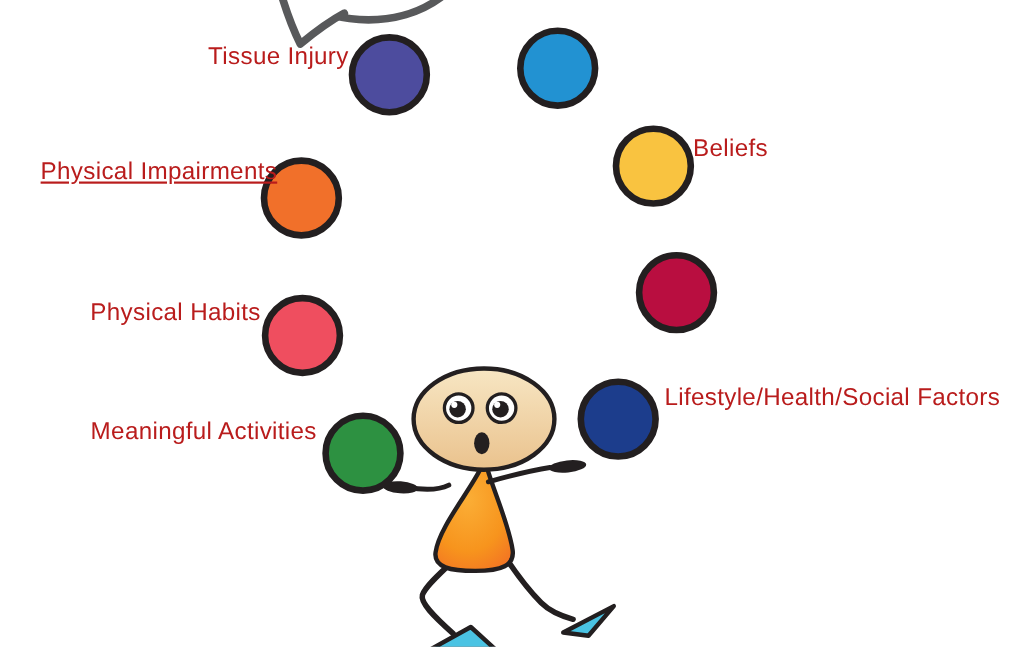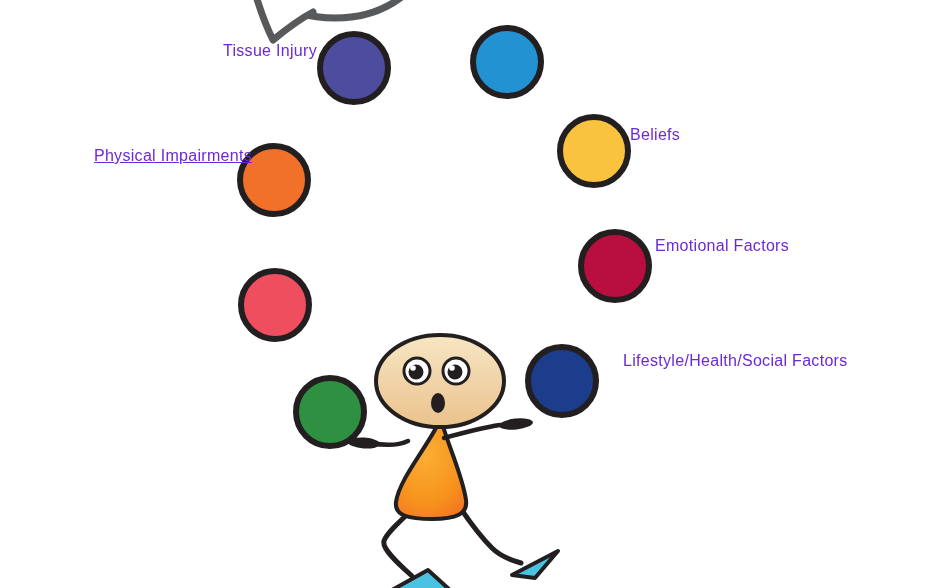--- a/index.html
+++ b/index.html
@@ -20,22 +20,22 @@
   }
   .ball {
     position: absolute;
     width: 62px; height: 62px;
     border: 6px solid #231F20;
     border-radius: 50%;
     box-sizing: content-box;
   }
   .label {
     position: absolute;
-    color: #6d28d9;
-    font-size: 16px;
+    color: #b91c1c;
+    font-size: 22px;
     letter-spacing: 0.3px;
     white-space: nowrap;
     transform: translateY(-50%);
     line-height: 1;
   }
   
   .pos-ball-tissue      { left: 317px; top: 31px; }
   .pos-ball-coping      { left: 470px; top: 25px; }
   .pos-ball-beliefs     { left: 557px; top: 114px; }
   .pos-ball-impair      { left: 237px; top: 143px; }
@@ -43,21 +43,21 @@
   .pos-ball-habits      { left: 238px; top: 268px; }
   .pos-ball-lifestyle   { left: 525px; top: 344px; }
   .pos-ball-meaningful  { left: 293px; top: 375px; }
   
   .pos-lbl-tissue     { right: 619px; top: 51px;  text-align: right; }
   .pos-lbl-coping     { left: 549px;  top: 41px; }
   .pos-lbl-beliefs    { left: 630px;  top: 135px; }
   .pos-lbl-impair     { right: 684px; top: 156px; text-align: left; text-decoration: underline; }
   .pos-lbl-emotional  { left: 655px;  top: 246px; }
   .pos-lbl-habits     { right: 699px; top: 284px; text-align: right; }
-  .pos-lbl-lifestyle  { left: 604px;  top: 361px; margin-left: 19px; }
+  .pos-lbl-lifestyle  { left: 604px;  top: 361px; }
   .pos-lbl-meaningful { right: 648px; top: 392px; text-align: right; }
 </style>
 </head>
 <body>
 
 <div id="stage">
 
   <svg id="figure-svg" viewBox="0 0 936 588" aria-hidden="true">
     <defs>
       <linearGradient id="headGrad" x1="0" y1="0" x2="0" y2="1">
@@ -114,16 +114,17 @@
   <div class="ball pos-ball-beliefs" style="background-color: rgb(249, 195, 64);"></div>
   <div class="ball pos-ball-impair" style="background-color: rgb(241, 112, 42);"></div>
   <div class="ball pos-ball-emotional" style="background-color: rgb(185, 14, 64);"></div>
   <div class="ball pos-ball-habits" style="background-color: rgb(239, 78, 95);"></div>
   <div class="ball pos-ball-lifestyle" style="background-color: rgb(28, 61, 140);"></div>
   <div class="ball pos-ball-meaningful" style="background-color: rgb(45, 145, 65);"></div>
 
   <div class="label pos-lbl-tissue">Tissue Injury</div>
   <div class="label pos-lbl-beliefs">Beliefs</div>
   <div class="label pos-lbl-impair">Physical Impairments</div>
-  <div class="label pos-lbl-emotional">Emotional Factors</div>
+  <div class="label pos-lbl-habits">Physical Habits</div>
   <div class="label pos-lbl-lifestyle">Lifestyle/Health/Social Factors</div>
+  <div class="label pos-lbl-meaningful">Meaningful Activities</div>
 
 </div>
 
 </body></html>

